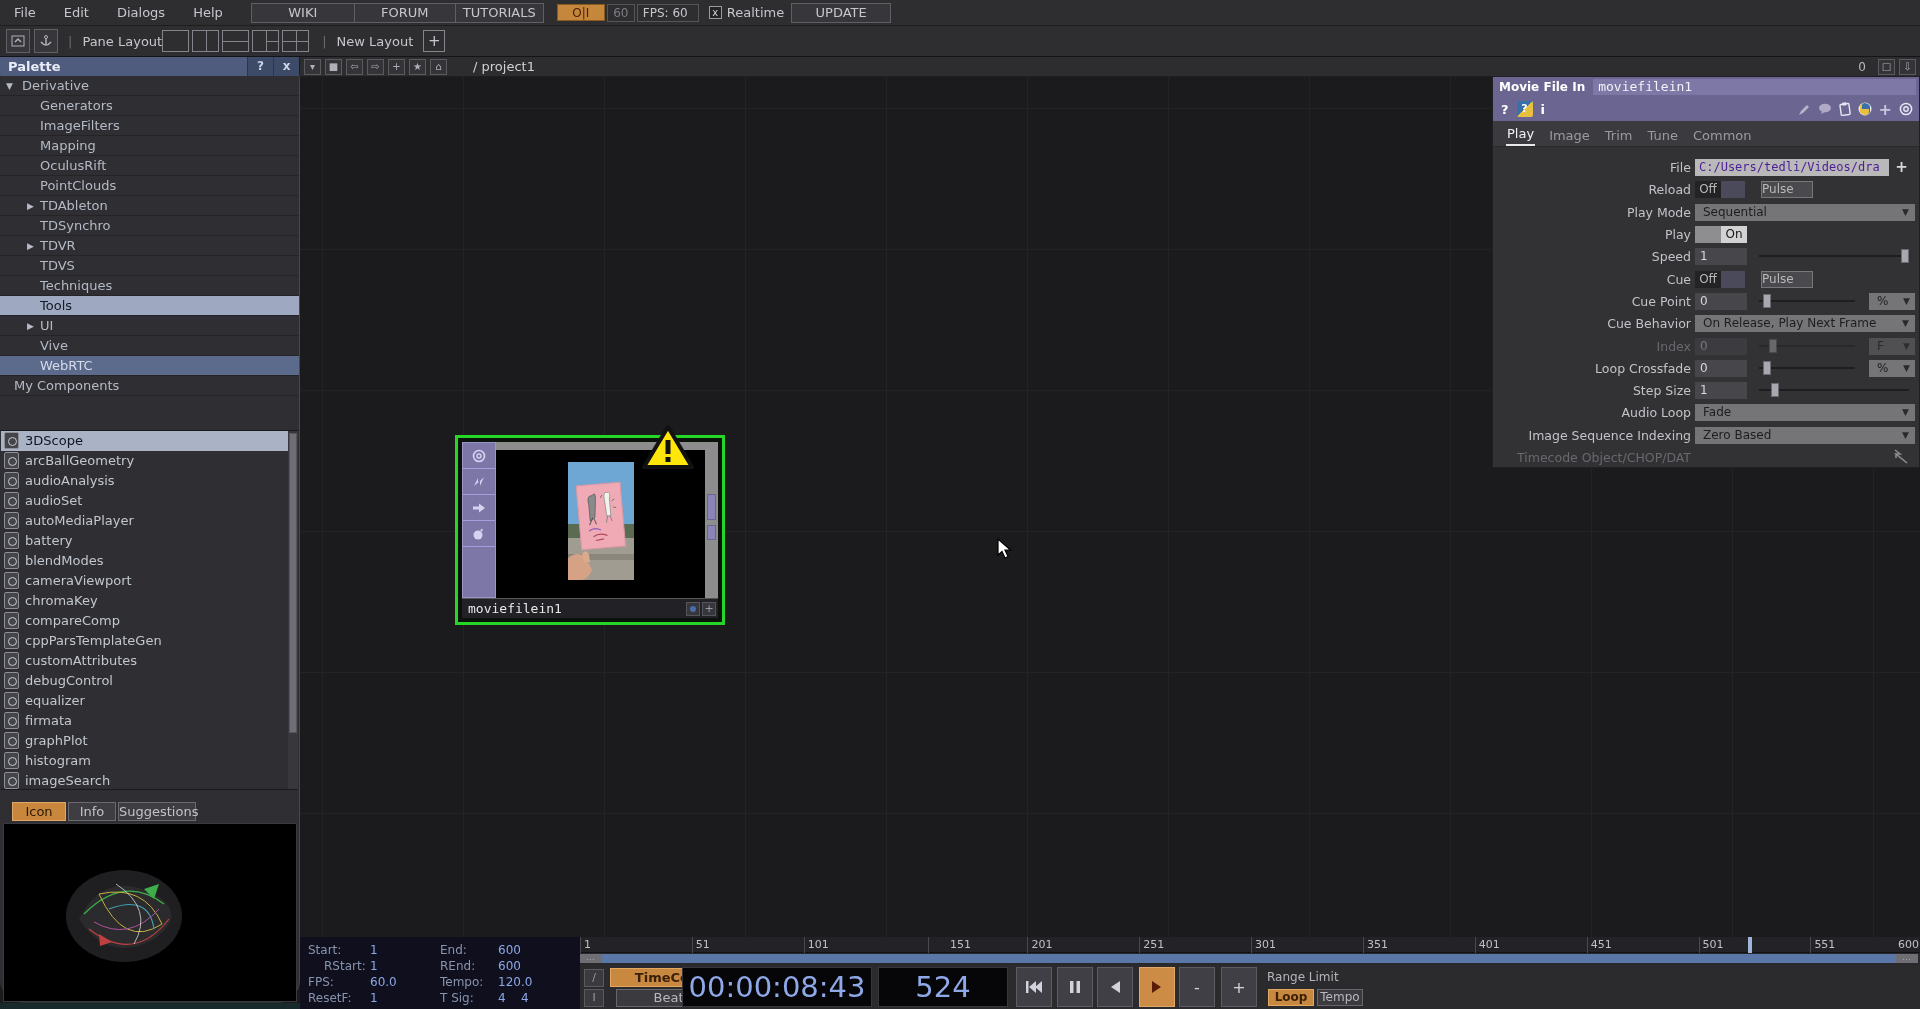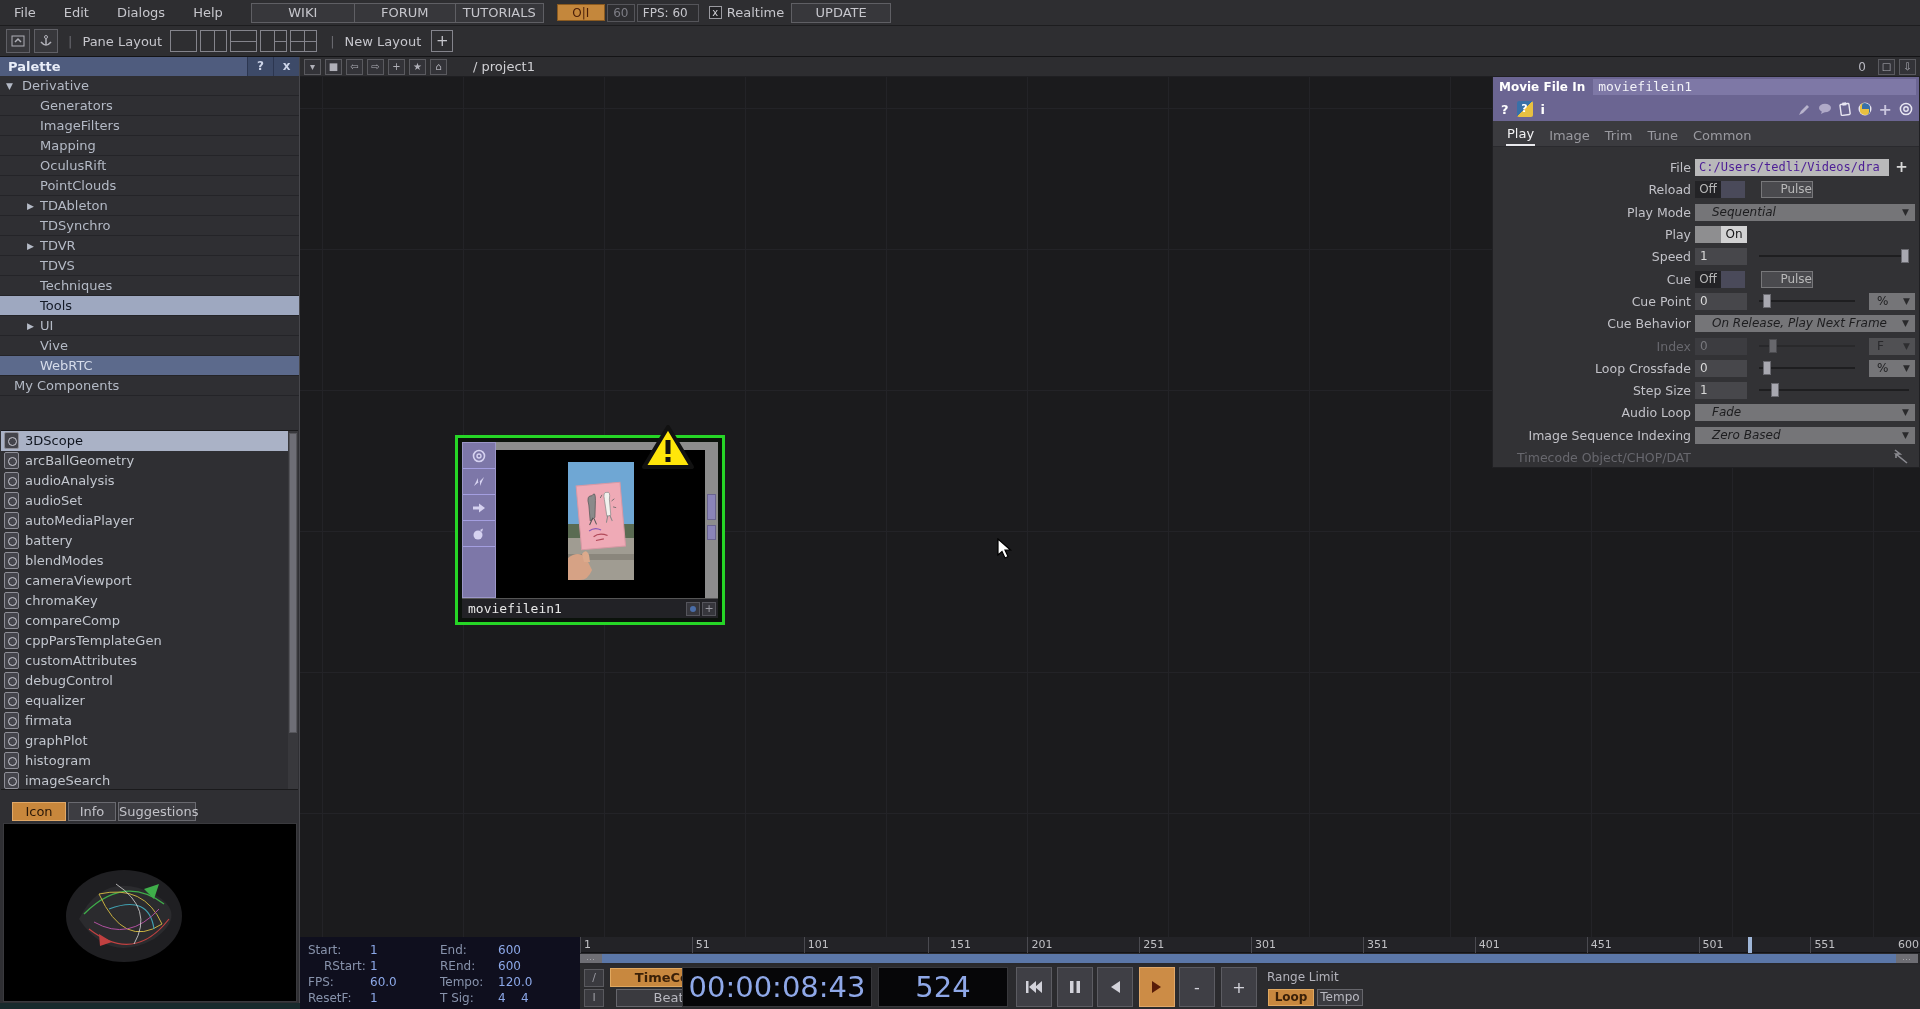--- a/index.html
+++ b/index.html
@@ -32,21 +32,21 @@
   #tb-icon1 { margin-left:6px; } #tb-icon2 { margin-left:4px; }
   .tb-sep { color:#6a6a70; margin:0 10px; }
   .pane-btn { width:27px; height:22px; border:1px solid #84848c; margin-right:3px; position:relative; background:transparent; }
   .pane-btn .v { position:absolute; left:50%; top:0; bottom:0; width:1px; background:#84848c; }
   .pane-btn .h { position:absolute; top:50%; left:0; right:0; height:1px; background:#84848c; }
   .pane-btn .hr { position:absolute; top:50%; left:50%; right:0; height:1px; background:#84848c; }
   #new-layout-add { width:22px; height:22px; border:1px solid #84848c; margin-left:10px;
     text-align:center; line-height:20px; font-size:15px; color:#c6c6cc; }
 
   
-  #palette { left:0; top:57px; width:300px; height:946px; background:#2f2f33; border-right:1px solid #47474c; }
+  #palette { left:0; top:57px; width:300px; height:946px; background:#2f2f33; border-right:1px solid #47474c;border-radius:23px; }
   #palette-header { left:0; top:0; width:299px; height:19px; background:#4f5c7e; display:flex; align-items:center; }
   #palette-title { font-weight:bold; color:#e8edf8; padding-left:8px; flex:1; }
   .ph-btn { width:26px; height:19px; background:#3d4a68; border-left:1px solid #2c3650; color:#ccd4e8;
     text-align:center; line-height:18px; font-weight:bold; font-size:12px; }
   #palette-tree { left:0; top:19px; width:299px; height:354px; }
   .tree-row { position:relative; width:100%; height:20px; line-height:19px; border-bottom:1px solid #242428; color:#b4bac6; }
   .tree-row .arrow { position:absolute; font-size:9px; color:#b4bac6; top:1px; }
   .tree-row.selected { background:#9ea8c0; color:#141a26; }
   .tree-row.highlight { background:#5c6a8c; color:#d6dcea; }
   #palette-list { left:1px; top:373px; width:297px; height:360px; background:#2f2f33; border-top:1px solid #1a1a1c; border-bottom:1px solid #1a1a1c; overflow:hidden; }
@@ -115,22 +115,22 @@
   .p-tab.active { color:#f2f2f4; border-bottom:2px solid #e8e8ec; }
   #p-body { position:relative; height:320px; }
   .prow { position:absolute; left:0; width:428px; height:17px; }
   .plabel { position:absolute; left:0; width:198px; text-align:right; color:#c2c2c8; font-size:12.5px; line-height:17px; }
   .prow.disabled .plabel { color:#68686e; }
   .pfield { position:absolute; top:0; height:17px; line-height:17px; font-size:12px; }
   .filefield { left:202px; width:194px; background:#b9b9ba; color:#4c1d95; padding-left:4px; overflow:hidden; white-space:nowrap; }
   .fplus { position:absolute; left:400px; top:0px; width:17px; height:17px; color:#d8d8d8; font-size:15px; font-weight:bold; line-height:16px; text-align:center; }
   .tgl-off { left:202px; width:26px; background:#232326; color:#b8b8b8; text-align:center; }
   .tgl-gap { left:228px; width:24px; background:#4a4a5a; }
-  .pulse { left:268px; width:52px; background:#4a4a4e; border:1px solid #77777a; color:#b8b8b8; text-align:right; line-height:15px; }
-  .drop { left:202px; width:220px; background:#757578; color:#1d1d1f; padding-left:17px;font-style:italic; }
+  .pulse { left:268px; width:52px; background:#4a4a4e; border:1px solid #77777a; color:#b8b8b8; text-align:left; line-height:15px; }
+  .drop { left:202px; width:220px; background:#757578; color:#1d1d1f; padding-left:8px; }
   .drop .dd { position:absolute; right:6px; top:0; color:#2a2a2c; font-size:9px; line-height:17px; }
   .numfield { left:202px; width:52px; background:#47474b; color:#d8d8d8; padding-left:5px; }
   .tglP-l { left:202px; width:26px; background:#8e8e90; }
   .tglP-r { left:228px; width:26px; background:#d2d2d3; color:#151517; text-align:center; }
   .slider { position:absolute; top:7px; height:2px; background:#1e1e20; }
   .slider .handle { position:absolute; top:-6px; width:8px; height:14px; background:#a8a8b0; border:1px solid #6a6a70; }
   .sl-long { left:266px; width:150px; } .sl-short { left:266px; width:96px; }
   .unit { left:376px; width:46px; background:#757578; color:#1d1d1f; padding-left:8px; }
   .unit .dd { position:absolute; right:5px; top:0; color:#2a2a2c; font-size:9px; line-height:17px; }
   .prow.disabled .numfield { color:#77777c; background:#3c3c40; }
@@ -198,21 +198,21 @@
       </svg>
   </span>
   <span class="tb-icon-btn" id="tb-icon2">
     <svg width="14" height="14" viewBox="0 0 14 14">
         <circle cx="7" cy="3" r="1.5" fill="none" stroke="#b0b0b8"></circle>
         <line x1="7" y1="4.5" x2="7" y2="11" stroke="#b0b0b8" stroke-width="1.5"></line>
         <path d="M2 8 Q7 14 12 8" fill="none" stroke="#b0b0b8" stroke-width="1.5"></path>
       </svg>
   </span>
   <span class="tb-sep">|</span>
-  <span style="margin-right:8px;text-align:center;">Pane Layout</span>
+  <span style="margin-right:0;text-align:center;">Pane Layout</span>
   <span class="pane-btn"></span>
   <span class="pane-btn">
       <span class="v"></span>
     </span>
   <span class="pane-btn">
       <span class="h"></span>
     </span>
   <span class="pane-btn">
       <span class="v"></span>
       <span class="hr"></span>

